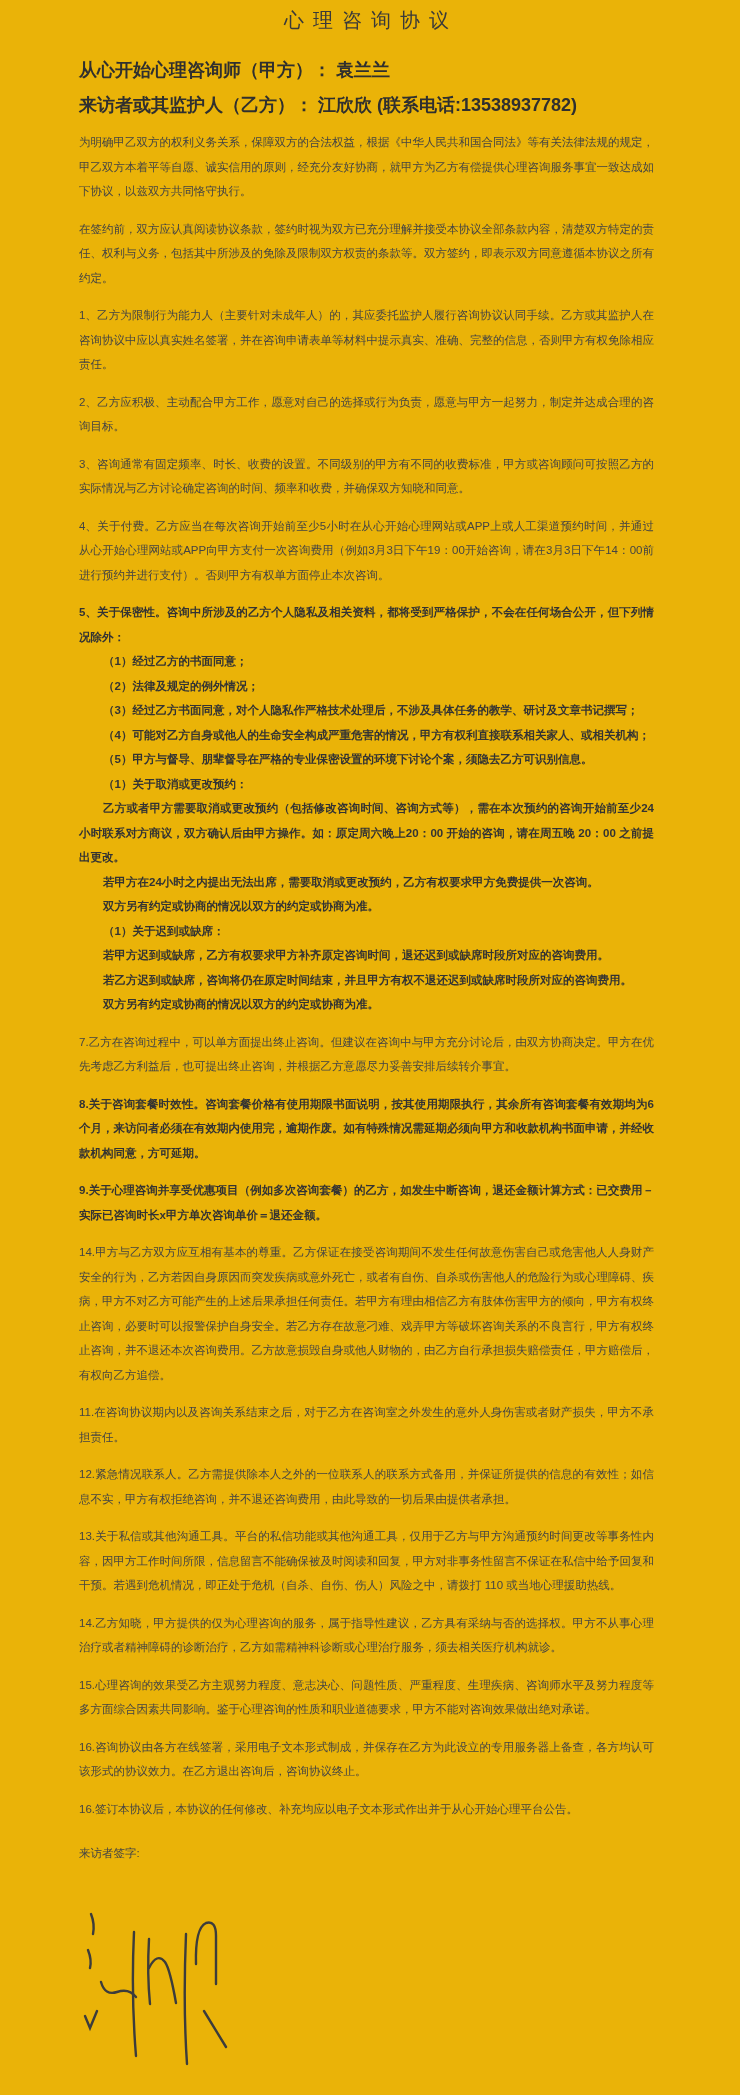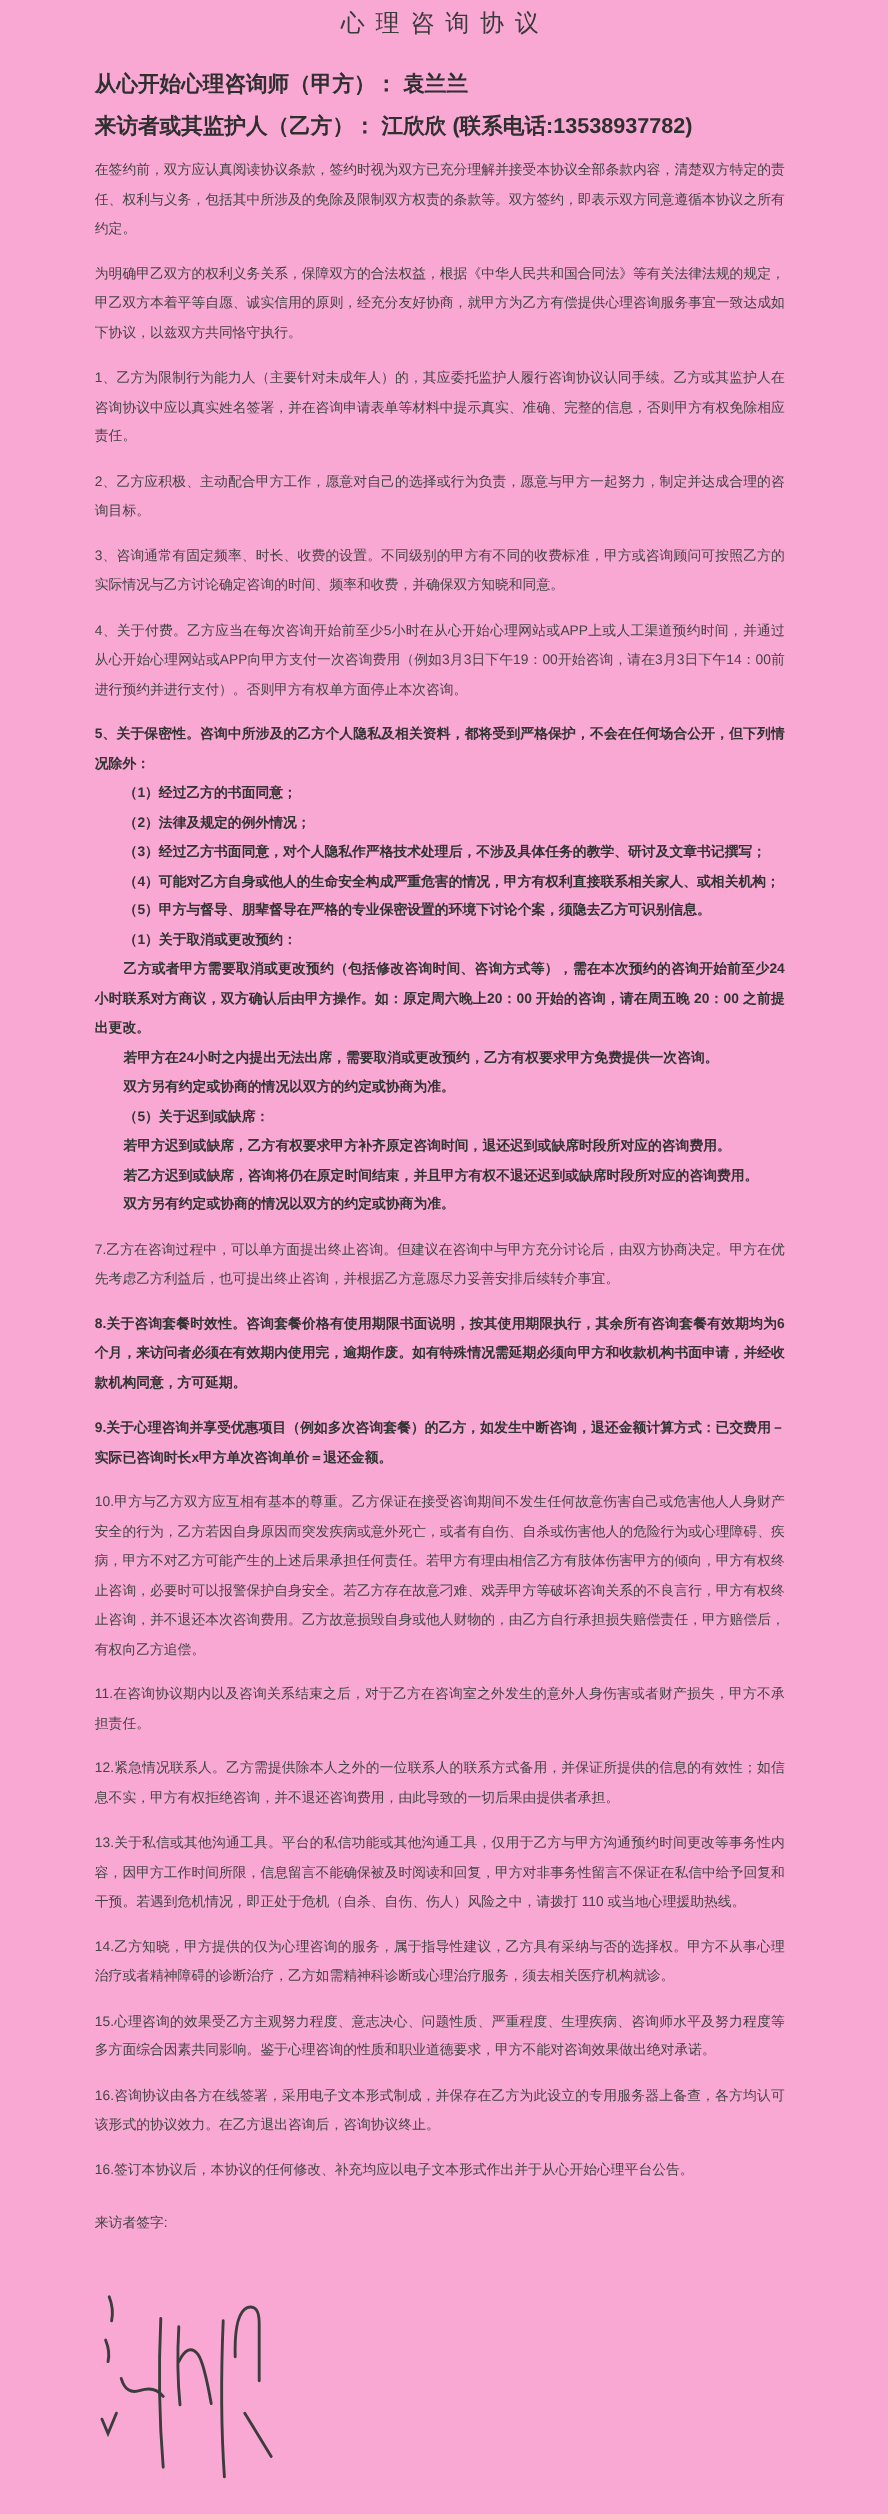--- a/index.html
+++ b/index.html
@@ -1,21 +1,21 @@
 <!DOCTYPE html>
 <html><head>
 <meta charset="utf-8">
 <style>
   html,body{margin:0;padding:0;background:#ebebeb;}
   .page{
     position:relative;
     width:740px;height:2095px;
     box-sizing:border-box;
     padding:6px 86px 12px 79px;
-    background:#f9a8d4;
+    background:#eab308;
     overflow:hidden;
     font-family:"Liberation Sans", sans-serif;
     color:#444;
     font-size:11.5px;
     line-height:24.5px;
     text-align:justify;
   }
   h1.title{
     margin:0 0 24px 0;
     font-size:20px;
@@ -48,44 +48,44 @@
 
 <div class="page">
 
   <h1 class="title">心理咨询协议</h1>
 
   <p class="hdr"><span>从心开始心理咨询师（甲方）：</span> <span>袁兰兰</span></p>
 
   <p class="hdr"><span>来访者或其监护人（乙方）：</span> <span>江欣欣 (联系电话:13538937782)</span></p>
 
   <div id="clauses">
+      <p class="clause">为明确甲乙双方的权利义务关系，保障双方的合法权益，根据《中华人民共和国合同法》等有关法律法规的规定，甲乙双方本着平等自愿、诚实信用的原则，经充分友好协商，就甲方为乙方有偿提供心理咨询服务事宜一致达成如下协议，以兹双方共同恪守执行。</p>
       <p class="clause">在签约前，双方应认真阅读协议条款，签约时视为双方已充分理解并接受本协议全部条款内容，清楚双方特定的责任、权利与义务，包括其中所涉及的免除及限制双方权责的条款等。双方签约，即表示双方同意遵循本协议之所有约定。</p>
-      <p class="clause">为明确甲乙双方的权利义务关系，保障双方的合法权益，根据《中华人民共和国合同法》等有关法律法规的规定，甲乙双方本着平等自愿、诚实信用的原则，经充分友好协商，就甲方为乙方有偿提供心理咨询服务事宜一致达成如下协议，以兹双方共同恪守执行。</p>
       <p class="clause">1、乙方为限制行为能力人（主要针对未成年人）的，其应委托监护人履行咨询协议认同手续。乙方或其监护人在咨询协议中应以真实姓名签署，并在咨询申请表单等材料中提示真实、准确、完整的信息，否则甲方有权免除相应责任。</p>
       <p class="clause">2、乙方应积极、主动配合甲方工作，愿意对自己的选择或行为负责，愿意与甲方一起努力，制定并达成合理的咨询目标。</p>
       <p class="clause">3、咨询通常有固定频率、时长、收费的设置。不同级别的甲方有不同的收费标准，甲方或咨询顾问可按照乙方的实际情况与乙方讨论确定咨询的时间、频率和收费，并确保双方知晓和同意。</p>
       <p class="clause">4、关于付费。乙方应当在每次咨询开始前至少5小时在从心开始心理网站或APP上或人工渠道预约时间，并通过从心开始心理网站或APP向甲方支付一次咨询费用（例如3月3日下午19：00开始咨询，请在3月3日下午14：00前进行预约并进行支付）。否则甲方有权单方面停止本次咨询。</p>
       <p class="clause b">5、关于保密性。咨询中所涉及的乙方个人隐私及相关资料，都将受到严格保护，不会在任何场合公开，但下列情况除外：</p>
       <p class="clause b ind cont">（1）经过乙方的书面同意；</p>
       <p class="clause b ind cont">（2）法律及规定的例外情况；</p>
       <p class="clause b ind cont">（3）经过乙方书面同意，对个人隐私作严格技术处理后，不涉及具体任务的教学、研讨及文章书记撰写；</p>
       <p class="clause b ind cont">（4）可能对乙方自身或他人的生命安全构成严重危害的情况，甲方有权利直接联系相关家人、或相关机构；</p>
       <p class="clause b ind cont">（5）甲方与督导、朋辈督导在严格的专业保密设置的环境下讨论个案，须隐去乙方可识别信息。</p>
       <p class="clause b ind cont">（1）关于取消或更改预约：</p>
       <p class="clause b ind cont">乙方或者甲方需要取消或更改预约（包括修改咨询时间、咨询方式等），需在本次预约的咨询开始前至少24小时联系对方商议，双方确认后由甲方操作。如：原定周六晚上20：00 开始的咨询，请在周五晚 20：00 之前提出更改。</p>
       <p class="clause b ind cont">若甲方在24小时之内提出无法出席，需要取消或更改预约，乙方有权要求甲方免费提供一次咨询。</p>
       <p class="clause b ind cont">双方另有约定或协商的情况以双方的约定或协商为准。</p>
-      <p class="clause b ind cont">（5）关于迟到或缺席：</p>
+      <p class="clause b ind cont">（1）关于迟到或缺席：</p>
       <p class="clause b ind cont">若甲方迟到或缺席，乙方有权要求甲方补齐原定咨询时间，退还迟到或缺席时段所对应的咨询费用。</p>
       <p class="clause b ind cont">若乙方迟到或缺席，咨询将仍在原定时间结束，并且甲方有权不退还迟到或缺席时段所对应的咨询费用。</p>
       <p class="clause b ind cont">双方另有约定或协商的情况以双方的约定或协商为准。</p>
       <p class="clause">7.乙方在咨询过程中，可以单方面提出终止咨询。但建议在咨询中与甲方充分讨论后，由双方协商决定。甲方在优先考虑乙方利益后，也可提出终止咨询，并根据乙方意愿尽力妥善安排后续转介事宜。</p>
       <p class="clause b">8.关于咨询套餐时效性。咨询套餐价格有使用期限书面说明，按其使用期限执行，其余所有咨询套餐有效期均为6个月，来访问者必须在有效期内使用完，逾期作废。如有特殊情况需延期必须向甲方和收款机构书面申请，并经收款机构同意，方可延期。</p>
       <p class="clause b">9.关于心理咨询并享受优惠项目（例如多次咨询套餐）的乙方，如发生中断咨询，退还金额计算方式：已交费用－实际已咨询时长x甲方单次咨询单价＝退还金额。</p>
-      <p class="clause">10.甲方与乙方双方应互相有基本的尊重。乙方保证在接受咨询期间不发生任何故意伤害自己或危害他人人身财产安全的行为，乙方若因自身原因而突发疾病或意外死亡，或者有自伤、自杀或伤害他人的危险行为或心理障碍、疾病，甲方不对乙方可能产生的上述后果承担任何责任。若甲方有理由相信乙方有肢体伤害甲方的倾向，甲方有权终止咨询，必要时可以报警保护自身安全。若乙方存在故意刁难、戏弄甲方等破坏咨询关系的不良言行，甲方有权终止咨询，并不退还本次咨询费用。乙方故意损毁自身或他人财物的，由乙方自行承担损失赔偿责任，甲方赔偿后，有权向乙方追偿。</p>
+      <p class="clause">14.甲方与乙方双方应互相有基本的尊重。乙方保证在接受咨询期间不发生任何故意伤害自己或危害他人人身财产安全的行为，乙方若因自身原因而突发疾病或意外死亡，或者有自伤、自杀或伤害他人的危险行为或心理障碍、疾病，甲方不对乙方可能产生的上述后果承担任何责任。若甲方有理由相信乙方有肢体伤害甲方的倾向，甲方有权终止咨询，必要时可以报警保护自身安全。若乙方存在故意刁难、戏弄甲方等破坏咨询关系的不良言行，甲方有权终止咨询，并不退还本次咨询费用。乙方故意损毁自身或他人财物的，由乙方自行承担损失赔偿责任，甲方赔偿后，有权向乙方追偿。</p>
       <p class="clause">11.在咨询协议期内以及咨询关系结束之后，对于乙方在咨询室之外发生的意外人身伤害或者财产损失，甲方不承担责任。</p>
       <p class="clause">12.紧急情况联系人。乙方需提供除本人之外的一位联系人的联系方式备用，并保证所提供的信息的有效性；如信息不实，甲方有权拒绝咨询，并不退还咨询费用，由此导致的一切后果由提供者承担。</p>
       <p class="clause">13.关于私信或其他沟通工具。平台的私信功能或其他沟通工具，仅用于乙方与甲方沟通预约时间更改等事务性内容，因甲方工作时间所限，信息留言不能确保被及时阅读和回复，甲方对非事务性留言不保证在私信中给予回复和干预。若遇到危机情况，即正处于危机（自杀、自伤、伤人）风险之中，请拨打 110 或当地心理援助热线。</p>
       <p class="clause">14.乙方知晓，甲方提供的仅为心理咨询的服务，属于指导性建议，乙方具有采纳与否的选择权。甲方不从事心理治疗或者精神障碍的诊断治疗，乙方如需精神科诊断或心理治疗服务，须去相关医疗机构就诊。</p>
       <p class="clause">15.心理咨询的效果受乙方主观努力程度、意志决心、问题性质、严重程度、生理疾病、咨询师水平及努力程度等多方面综合因素共同影响。鉴于心理咨询的性质和职业道德要求，甲方不能对咨询效果做出绝对承诺。</p>
       <p class="clause">16.咨询协议由各方在线签署，采用电子文本形式制成，并保存在乙方为此设立的专用服务器上备查，各方均认可该形式的协议效力。在乙方退出咨询后，咨询协议终止。</p>
       <p class="clause">16.签订本协议后，本协议的任何修改、补充均应以电子文本形式作出并于从心开始心理平台公告。</p>
     </div>
 
   <p class="sign-label clause">来访者签字:</p>

